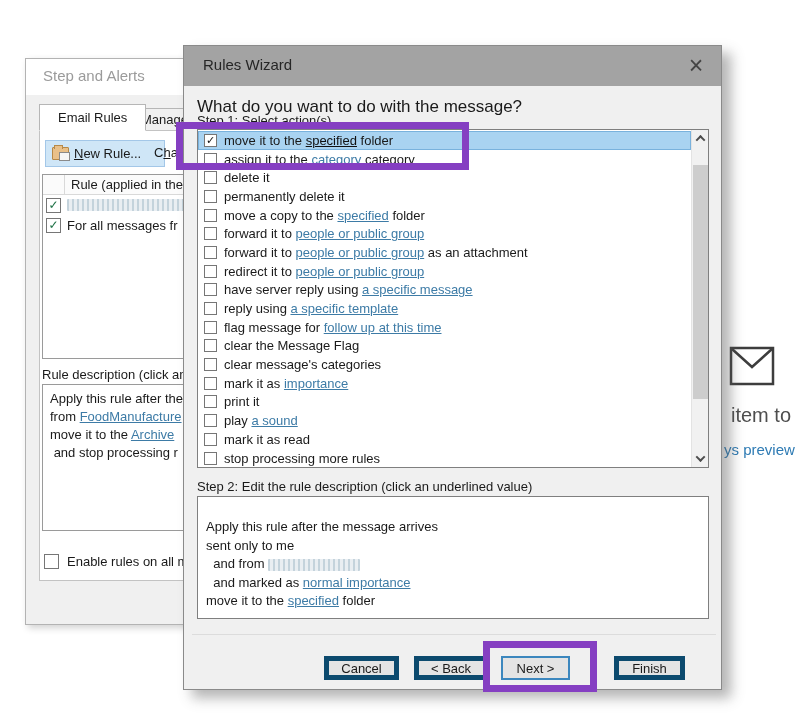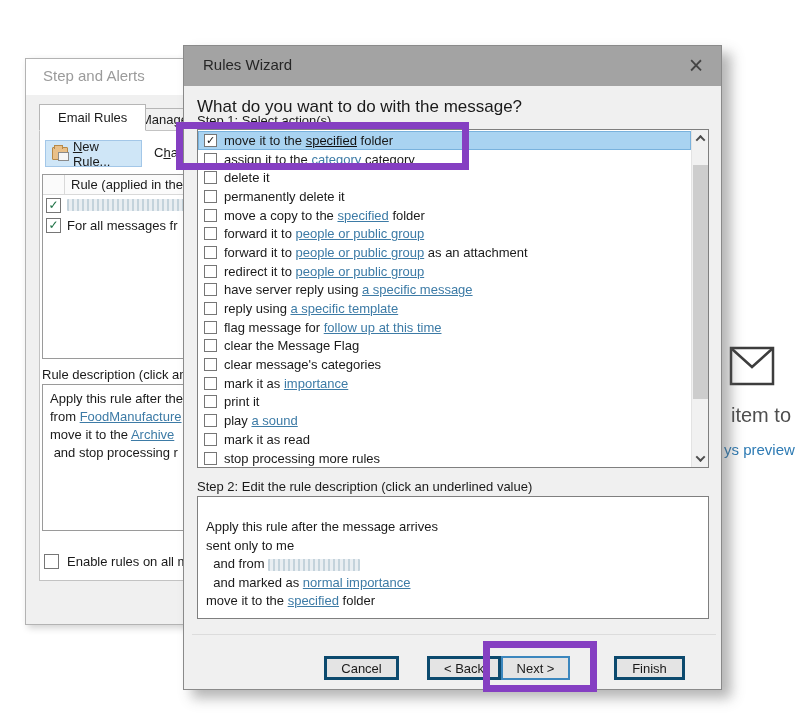--- a/index.html
+++ b/index.html
@@ -13,21 +13,21 @@
 
   
   #alerts { left:25px; top:58px; width:465px; height:567px; background:#f0f0f0;
     border:1px solid #b3b3b3; box-shadow:3px 3px 7px rgba(0,0,0,.18); z-index:1; }
   #alerts-titlebar { left:0; top:0; right:0; height:36px; background:#ffffff; }
   #alerts-title { left:17px; top:8px; font-size:15px; color:#9b9b9b; }
   .tab { font-size:13px; border:1px solid #b6b6b6; display:flex; align-items:center; padding:0 18px; }
   #tab-email { left:13px; top:45px; height:27px; background:#ffffff; border-bottom:1px solid #ffffff; z-index:3; }
   #tab-manage { left:96px; top:49px; height:23px; background:#f0f0f0; z-index:2; }
   #tab-page { left:13px; top:71px; width:440px; height:451px; background:#ffffff; border:1px solid #c3c3c3; z-index:2; }
-  #new-rule-btn { left:5px; top:9px; width:97px; height:27px; background:#cfe6f7; border:1px solid #a3c7e8;
+  #new-rule-btn { left:5px; top:9px; width:120px; height:27px; background:#cfe6f7; border:1px solid #a3c7e8;
     display:flex; align-items:center; gap:5px; padding:0 6px; font-size:13px; cursor:default; }
   .folder-icon { width:17px; height:13px; position:relative; background:#e9c089; border:1px solid #b78948; border-radius:1px; }
   .folder-icon::before { content:""; position:absolute; left:1px; top:-3px; width:7px; height:3px;
     background:#e9c089; border:1px solid #b78948; border-bottom:none; }
   .folder-icon::after { content:""; position:absolute; right:-2px; bottom:-2px; width:9px; height:7px;
     background:#f6f6f6; border:1px solid #8a8a8a; }
   #change-label { left:114px; top:14px; font-size:13px; }
   #rules-list { left:2px; top:43px; width:436px; height:185px; background:#ffffff; border:1px solid #9a9a9a; }
   #rules-header { display:flex; height:20px; background:#fbfbfb; border-bottom:1px solid #d9d9d9;
     font-size:13px; align-items:center; }
@@ -68,24 +68,24 @@
   .chev { width:7px; height:7px; border-left:2px solid #4d4d4d; border-top:2px solid #4d4d4d; }
   .chev.up { transform:rotate(45deg) translate(1px,1px); }
   .chev.down { transform:rotate(225deg) translate(1px,1px); }
   #scroll-thumb { position:absolute; left:1px; top:35px; width:15px; height:234px; background:#cdcdcd; }
 
   #step2-label { left:13px; top:433px; font-size:13px; }
   #step2-box { left:13px; top:450px; width:512px; height:123px; background:#fff; border:1px solid #7f7f7f;
     padding:21px 8px; font-size:13px; line-height:18.5px; overflow:hidden; }
   .dline { white-space:pre-wrap; }
   #separator { left:8px; top:588px; width:524px; height:1px; background:#dcdcdc; }
-  .btn { top:610px; height:24px; background:#e4e4e4; border:3px solid #0c4a6e; font-size:13px;
+  .btn { top:610px; height:24px; background:#e4e4e4; border:5px solid #0c4a6e; font-size:13px;
     display:flex; align-items:center; justify-content:center; cursor:default; }
   #btn-cancel { left:140px; width:75px; }
-  #btn-back   { left:230px; width:74px;margin-left:13px; }
+  #btn-back   { left:230px; width:74px; }
   #btn-next   { left:317px; width:69px; border:2px solid #3c87be; }
   #btn-finish { left:430px; width:71px; }
 
   
   .annotation { border:7px solid #853fc2; background:transparent; z-index:60; pointer-events:none; }
   #annot-action { left:176px; top:122px; width:293px; height:48px; }
   #annot-next { left:483px; top:641px; width:114px; height:51px; }
 
   
   #envelope { left:729px; top:346px; z-index:0; }

